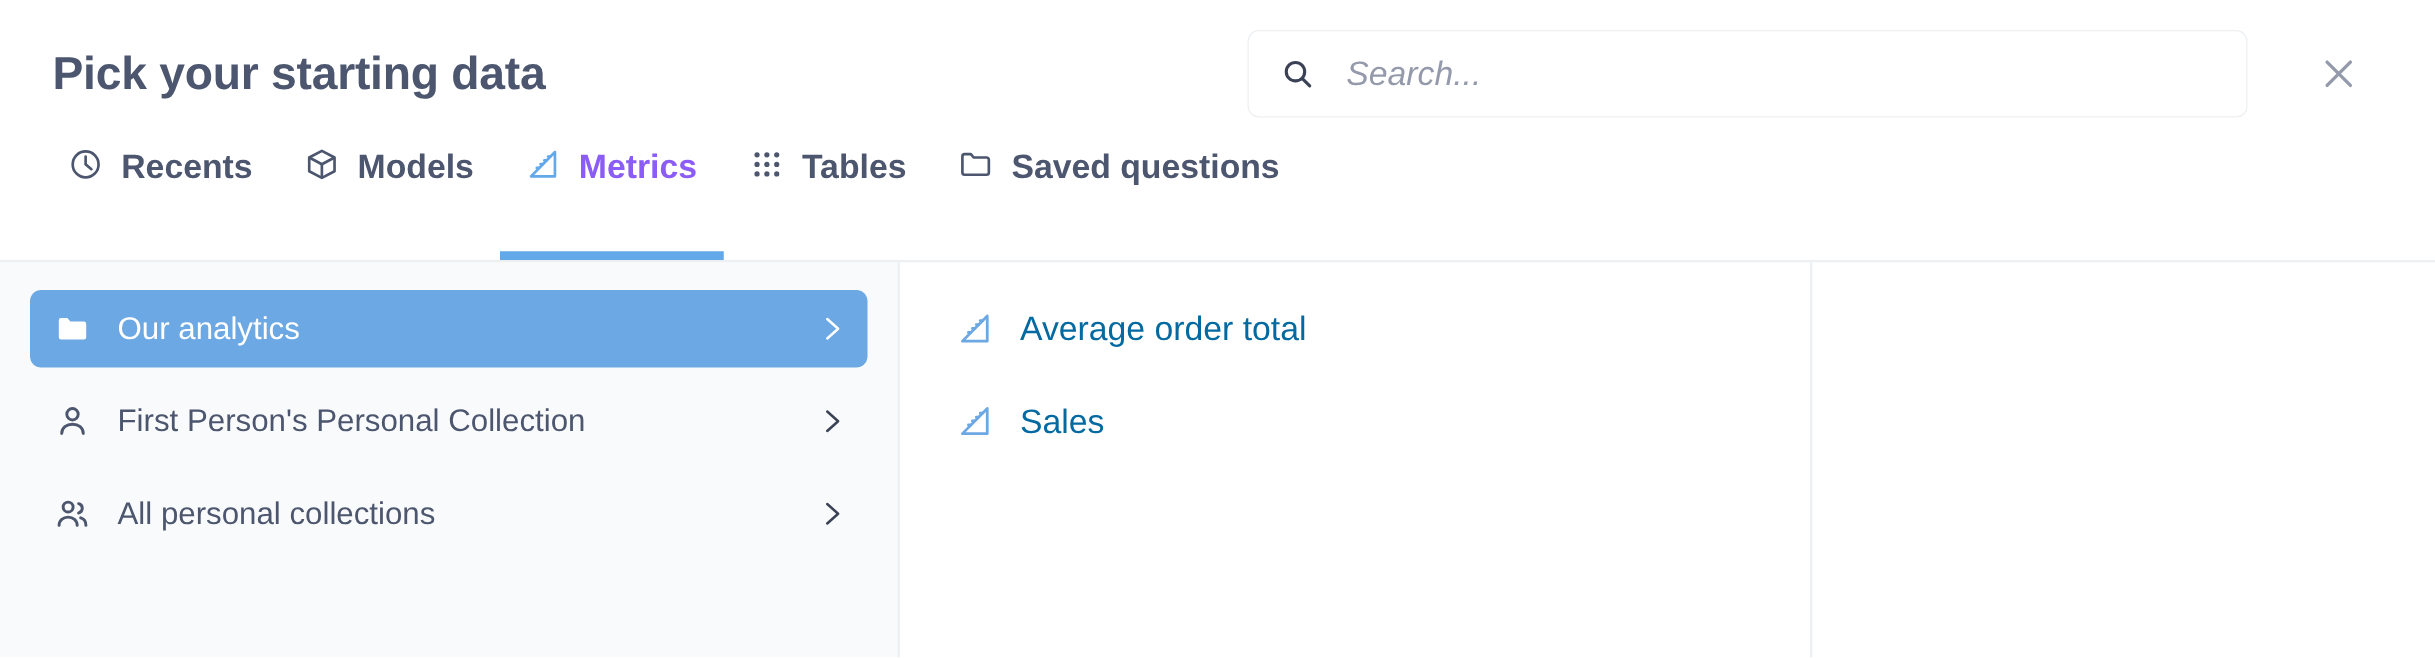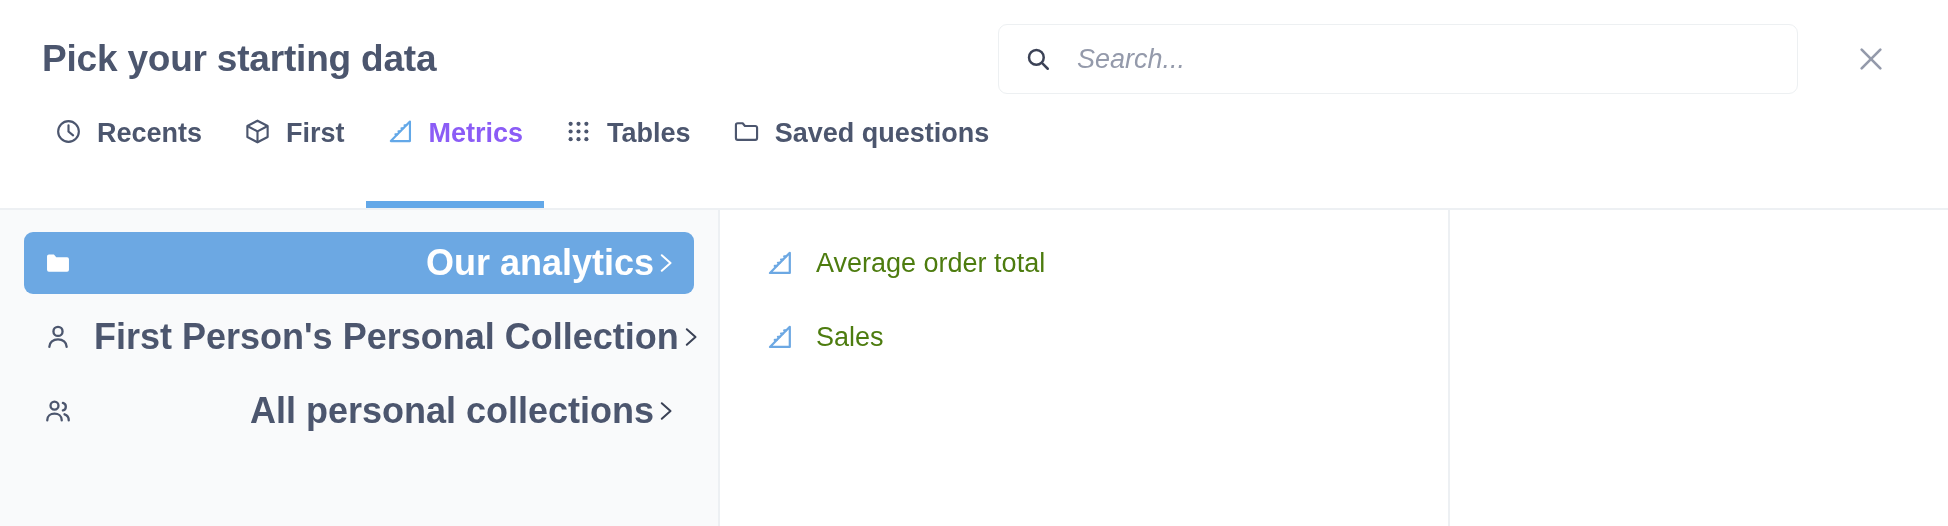--- a/index.html
+++ b/index.html
@@ -185,26 +185,25 @@
   .collection-row .row-icon {
     width: 28px;
     height: 28px;
     flex: 0 0 28px;
     display: block;
     margin-right: 22px;
     color: #4C566E;
   }
 
   .collection-row .row-label {
-    font-size: 36px;
-    font-weight: 700;
+    font-size: 25px;
+    font-weight: 400;
     white-space: nowrap;
     flex: 1 1 auto;
     color: #4C566E;
-    text-align: right;
   }
 
   .collection-row .row-chevron {
     width: 22px;
     height: 22px;
     flex: 0 0 22px;
     display: block;
     color: #3B4256;
   }
 
@@ -231,21 +230,21 @@
     height: 28px;
     flex: 0 0 28px;
     display: block;
     margin-right: 22px;
     color: #6CA8E3;
   }
 
   .metric-row .metric-label {
     font-size: 27px;
     font-weight: 400;
-    color: #4d7c0f;
+    color: #0369a1;
     white-space: nowrap;
   }
 </style>
 </head>
 <body>
 
 <div class="picker">
 
   <div class="header">
     <div class="page-title">Pick your starting data</div>
@@ -277,21 +276,21 @@
       </svg>
       <span class="tab-label">Recents</span>
     </button>
 
     <button class="tab">
       <svg class="tab-icon" viewBox="0 0 24 24" fill="none" stroke="currentColor" stroke-width="1.9" stroke-linejoin="round">
         <path d="M12 2.4 21 7.1v9.8L12 21.6 3 16.9V7.1z"></path>
         <path d="M3 7.1 12 11.9 21 7.1"></path>
         <path d="M12 11.9V21.6"></path>
       </svg>
-      <span class="tab-label">First</span>
+      <span class="tab-label">Models</span>
     </button>
 
     <button class="tab active">
       <svg class="tab-icon" viewBox="0 0 24 24" fill="none" stroke="currentColor" stroke-width="1.9" stroke-linejoin="round" stroke-linecap="round">
         <path d="M20.4 3.2 3.4 20.5h17z"></path>
         <path d="M17.2 6.4 15.6 6.4"></path>
         <path d="M14.5 9.1 12.9 9.1"></path>
         <path d="M11.8 11.8 10.2 11.8"></path>
         <path d="M9.1 14.5 7.5 14.5"></path>
       </svg>

